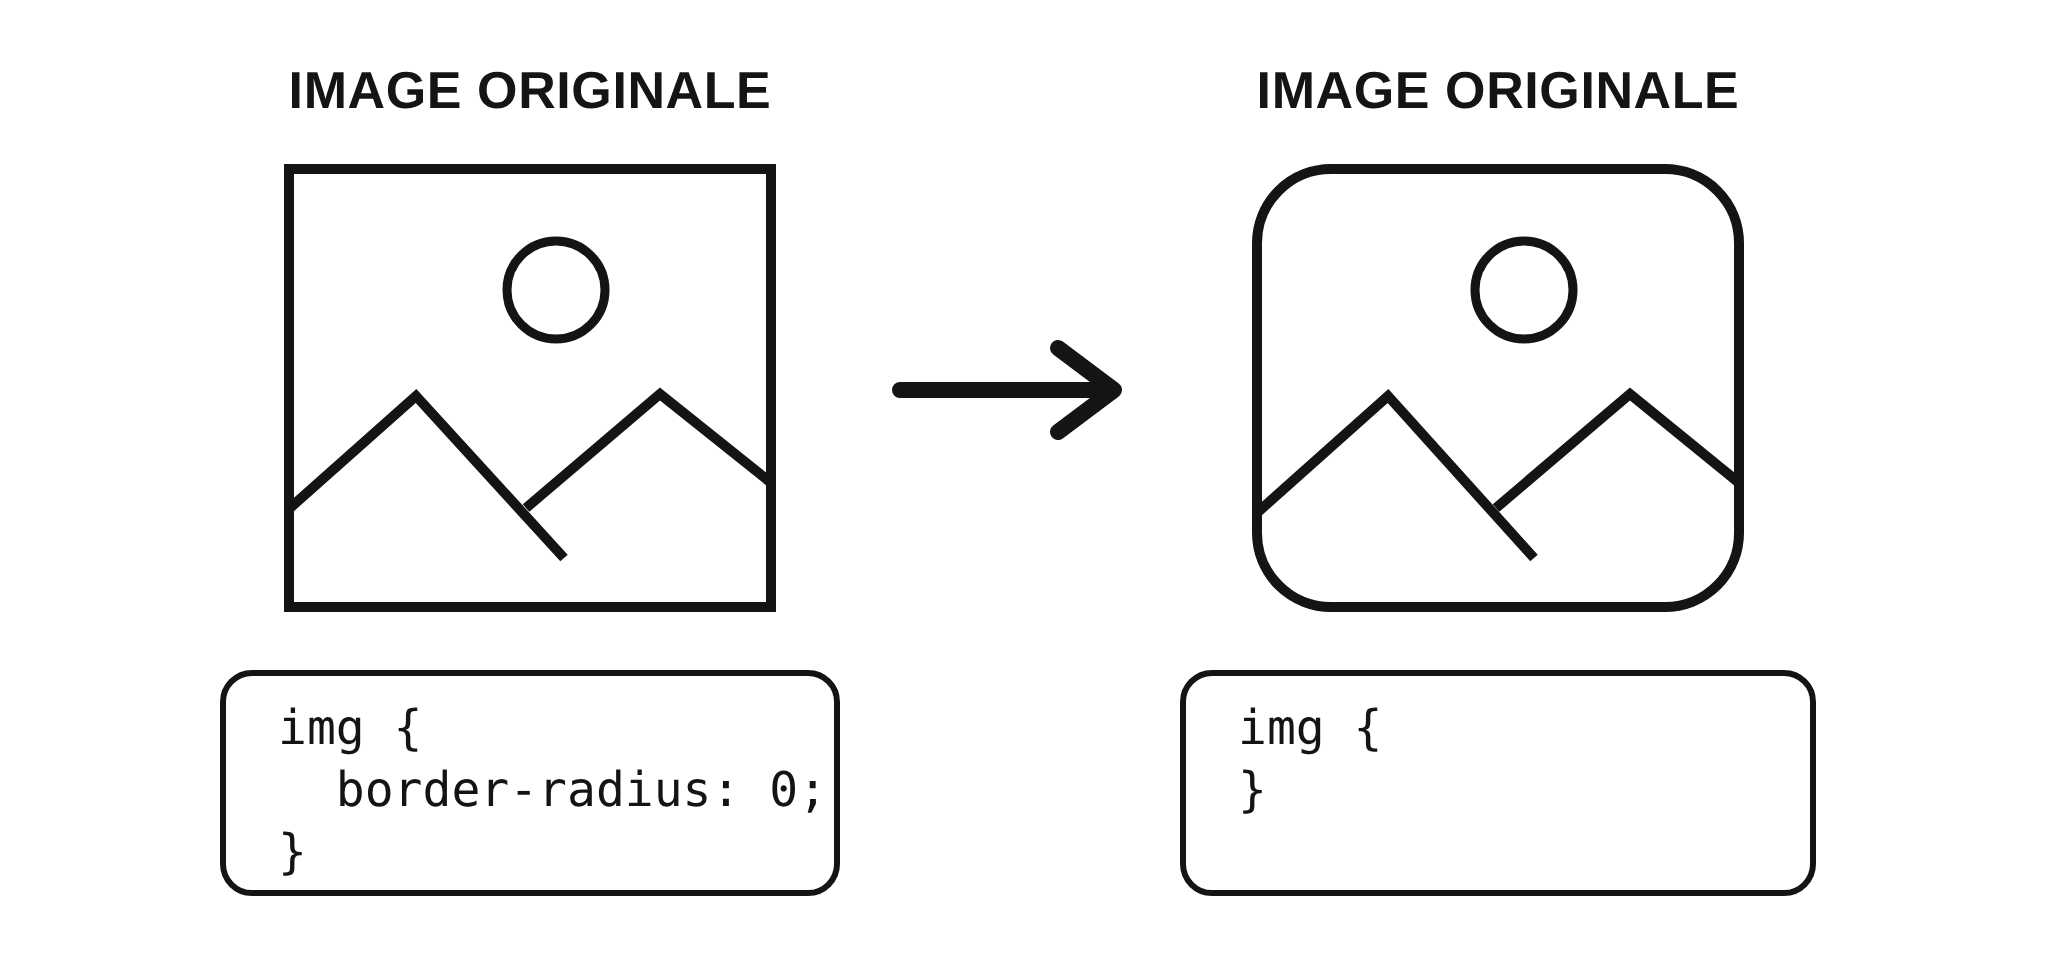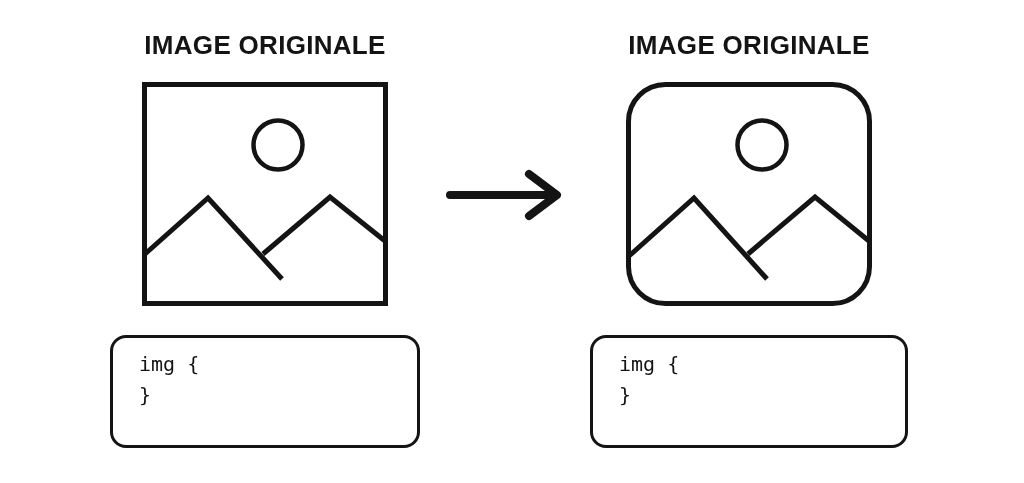--- a/index.html
+++ b/index.html
@@ -46,21 +46,21 @@
     margin-top: 29px;
     align-self: stretch;
     height: 113px;
     border: 3px solid var(--ink, #141414);
     border-radius: 16px;
     background: var(--bg, #ffffff);
     padding: 11px 0 0 26px;
   }
   .code-line {
     font-family: "DejaVu Sans Mono", "Liberation Mono", monospace;
-    font-size: 20px;
+    font-size: 24px;
     line-height: 31px;
     white-space: pre;
     color: var(--ink, #141414);
   }
 
   .transform-arrow {
     position: absolute;
     left: 443px;
     top: 167px;
     width: 122px;
@@ -80,20 +80,21 @@
       <svg viewBox="0 0 246 224" fill="none">
         <rect x="2.5" y="2.5" width="241" height="219" rx="0" stroke="currentColor" stroke-width="5"></rect>
         <circle cx="136" cy="63" r="24.5" stroke="currentColor" stroke-width="4.5"></circle>
         <polyline points="3,172 66,116 140,197" stroke="currentColor" stroke-width="5"></polyline>
         <polyline points="121,172 188,115 243,159" stroke="currentColor" stroke-width="5"></polyline>
       </svg>
     </div>
 
     <div class="code-block">
       <div class="code-line">img {</div>
+      <div class="code-line">  border-radius: 0;</div>
       <div class="code-line">}</div>
     </div>
   </section>
 
   <div class="transform-arrow">
     <svg viewBox="0 0 122 56" fill="none">
       <path d="M7 28 L112 28 M86 7 L114 28 L86 49" stroke="currentColor" stroke-width="8" stroke-linecap="round" stroke-linejoin="round"></path>
     </svg>
   </div>
 

